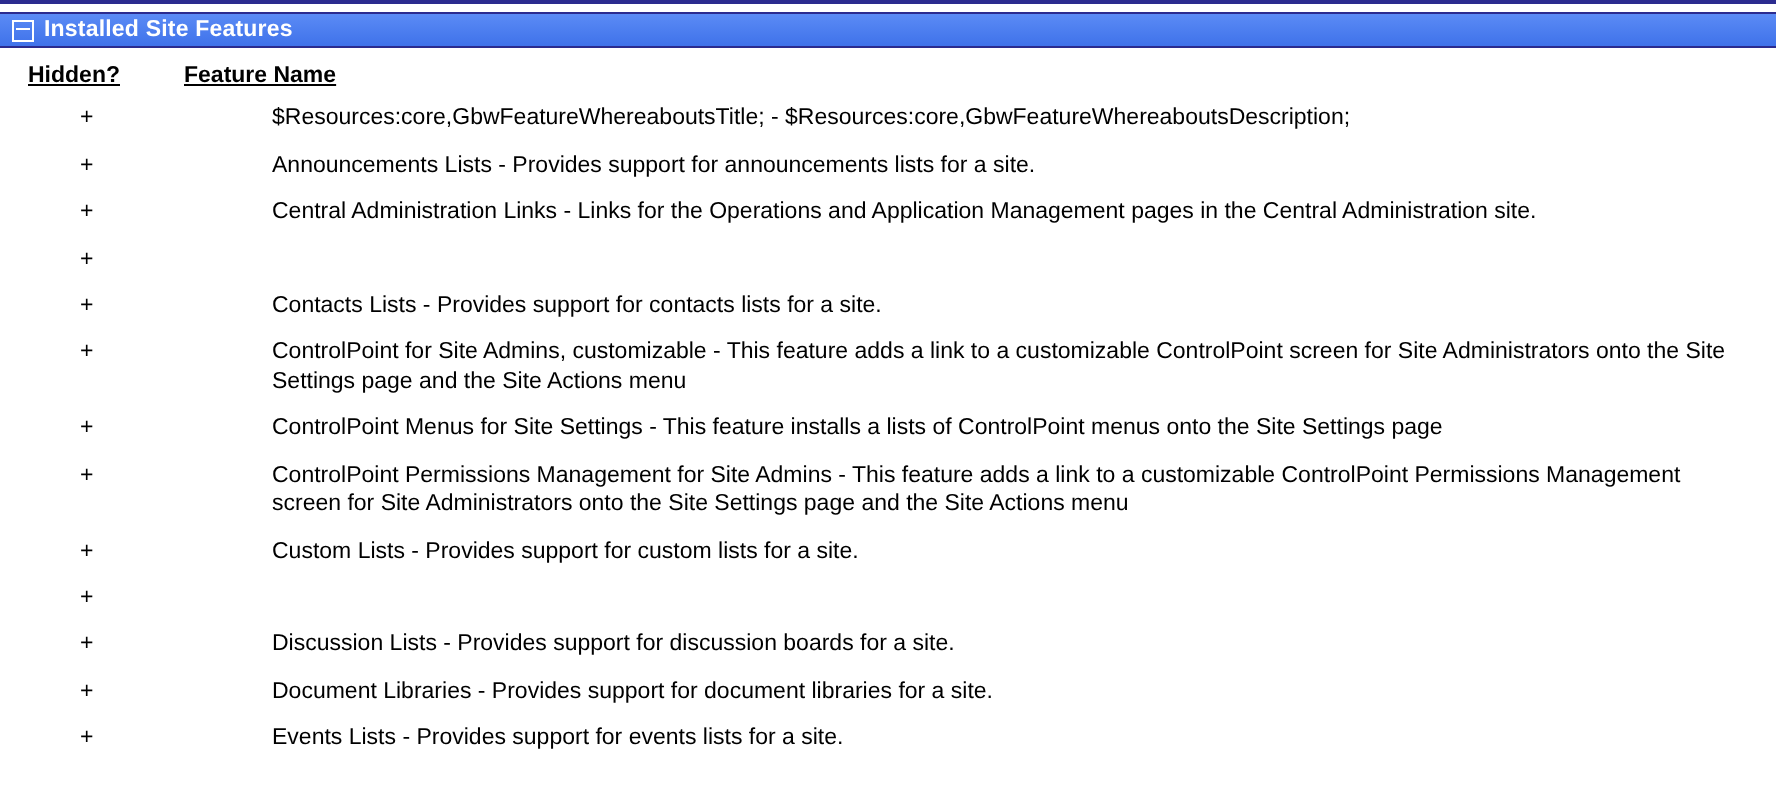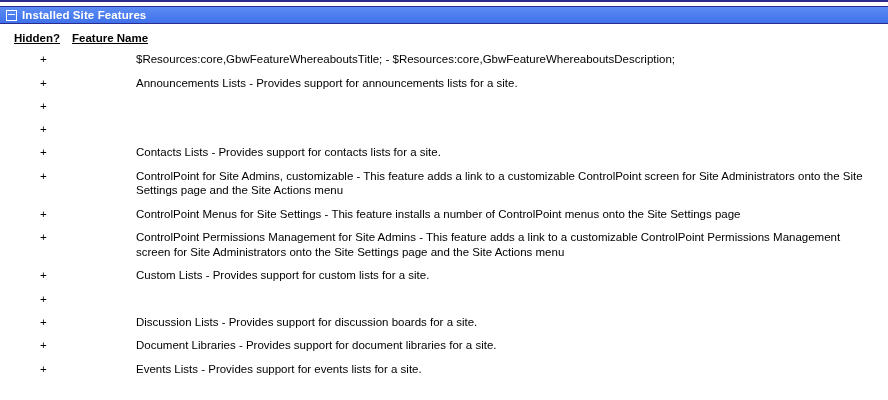--- a/index.html
+++ b/index.html
@@ -78,20 +78,21 @@
     font-weight: bold;
     font-size: 11.5px;
     box-sizing: border-box;
     white-space: nowrap;
   }
   .col-feature-head {
     font-weight: bold;
     font-size: 11.5px;
     padding-left: 0px;
     white-space: nowrap;
+    margin-left: 20px;
   }
   
   .feature-list {
     width: 888px;
   }
   .feature-row {
     display: flex;
     align-items: flex-start;
     padding: 5px 0 4px 0;
   }
@@ -141,39 +142,40 @@
       <div class="cell-name">$Resources:core,GbwFeatureWhereaboutsTitle; - $Resources:core,GbwFeatureWhereaboutsDescription;</div>
     </div>
 
     <div class="feature-row">
       <div class="cell-hidden"><span class="plus">+</span></div>
       <div class="cell-name">Announcements Lists - Provides support for announcements lists for a site.</div>
     </div>
 
     <div class="feature-row">
       <div class="cell-hidden"><span class="plus">+</span></div>
+      <div class="cell-name">Central Administration Links - Links for the Operations and Application Management pages in the Central Administration site.</div>
     </div>
 
     <div class="feature-row">
       <div class="cell-hidden"><span class="plus">+</span></div>
     </div>
 
     <div class="feature-row">
       <div class="cell-hidden"><span class="plus">+</span></div>
       <div class="cell-name">Contacts Lists - Provides support for contacts lists for a site.</div>
     </div>
 
     <div class="feature-row">
       <div class="cell-hidden"><span class="plus">+</span></div>
       <div class="cell-name">ControlPoint for Site Admins, customizable - This feature adds a link to a customizable ControlPoint screen for Site Administrators onto the Site Settings page and the Site Actions menu</div>
     </div>
 
     <div class="feature-row">
       <div class="cell-hidden"><span class="plus">+</span></div>
-      <div class="cell-name">ControlPoint Menus for Site Settings - This feature installs a number of ControlPoint menus onto the Site Settings page</div>
+      <div class="cell-name">ControlPoint Menus for Site Settings - This feature installs a lists of ControlPoint menus onto the Site Settings page</div>
     </div>
 
     <div class="feature-row">
       <div class="cell-hidden"><span class="plus">+</span></div>
       <div class="cell-name">ControlPoint Permissions Management for Site Admins - This feature adds a link to a customizable ControlPoint Permissions Management screen for Site Administrators onto the Site Settings page and the Site Actions menu</div>
     </div>
 
     <div class="feature-row">
       <div class="cell-hidden"><span class="plus">+</span></div>
       <div class="cell-name">Custom Lists - Provides support for custom lists for a site.</div>

